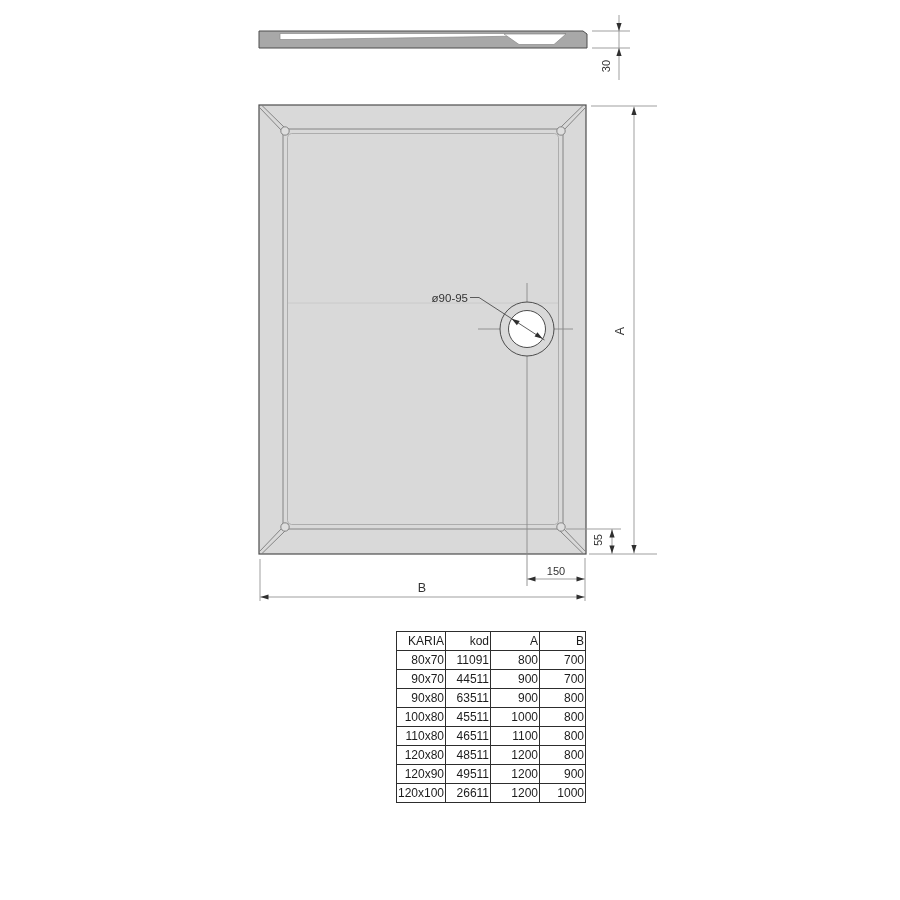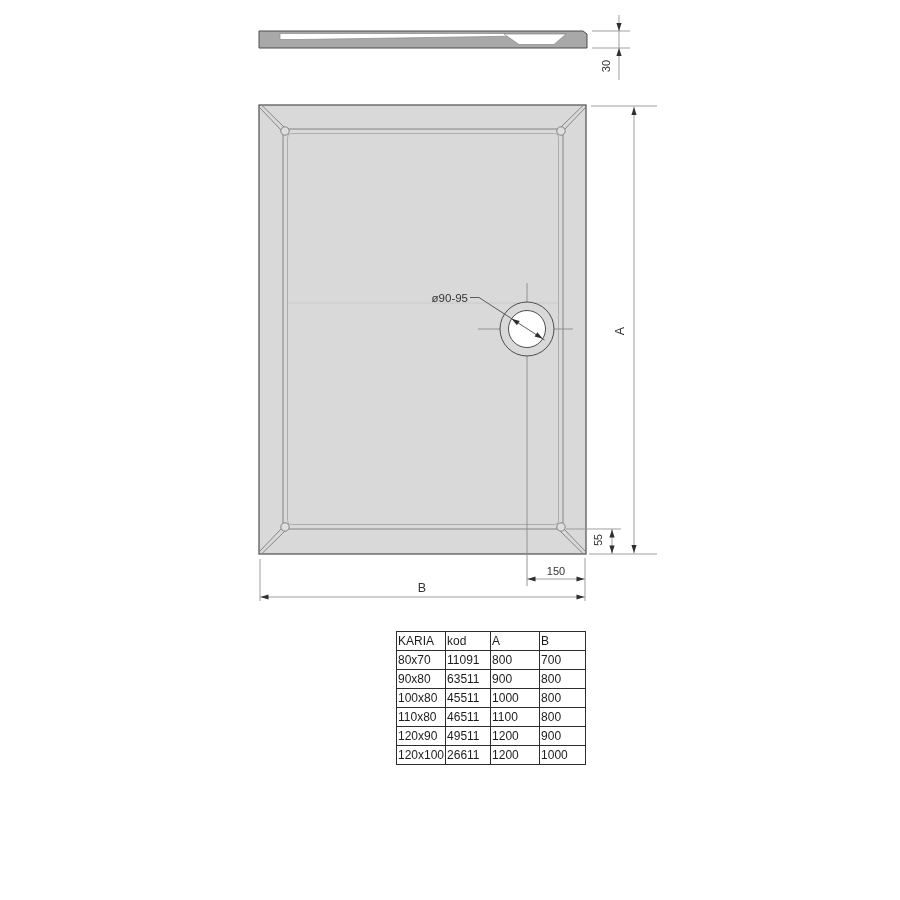--- a/index.html
+++ b/index.html
@@ -14,21 +14,21 @@
   }
   table.spec {
     position:absolute; left:396px; top:631px;
     border-collapse:collapse; table-layout:fixed;
     border:1px solid #2d2d2d;
     background:#ffffff;
   }
   table.spec th, table.spec td {
     border:1px solid #2d2d2d;
     font-size:12px; font-weight:normal; color:#1c1c1c;
-    text-align:left; vertical-align:middle;
+    text-align:right; vertical-align:middle;
     height:18px; padding:0 1px; white-space:nowrap; overflow:hidden;
   }
 </style>
 </head>
 <body>
 
 <div class="canvas">
 
   <svg width="900" height="625" viewBox="0 0 900 625" xmlns="http://www.w3.org/2000/svg" xmlns:xlink="http://www.w3.org/1999/xlink">
     <defs>
@@ -141,35 +141,47 @@
       </tr>
     </thead>
     <tbody>
       <tr>
         <td>80x70</td>
         <td>11091</td>
         <td>800</td>
         <td>700</td>
       </tr>
       <tr>
+        <td>90x70</td>
+        <td>44511</td>
+        <td>900</td>
+        <td>700</td>
+      </tr>
+      <tr>
         <td>90x80</td>
         <td>63511</td>
         <td>900</td>
         <td>800</td>
       </tr>
       <tr>
         <td>100x80</td>
         <td>45511</td>
         <td>1000</td>
         <td>800</td>
       </tr>
       <tr>
         <td>110x80</td>
         <td>46511</td>
         <td>1100</td>
+        <td>800</td>
+      </tr>
+      <tr>
+        <td>120x80</td>
+        <td>48511</td>
+        <td>1200</td>
         <td>800</td>
       </tr>
       <tr>
         <td>120x90</td>
         <td>49511</td>
         <td>1200</td>
         <td>900</td>
       </tr>
       <tr>
         <td>120x100</td>

